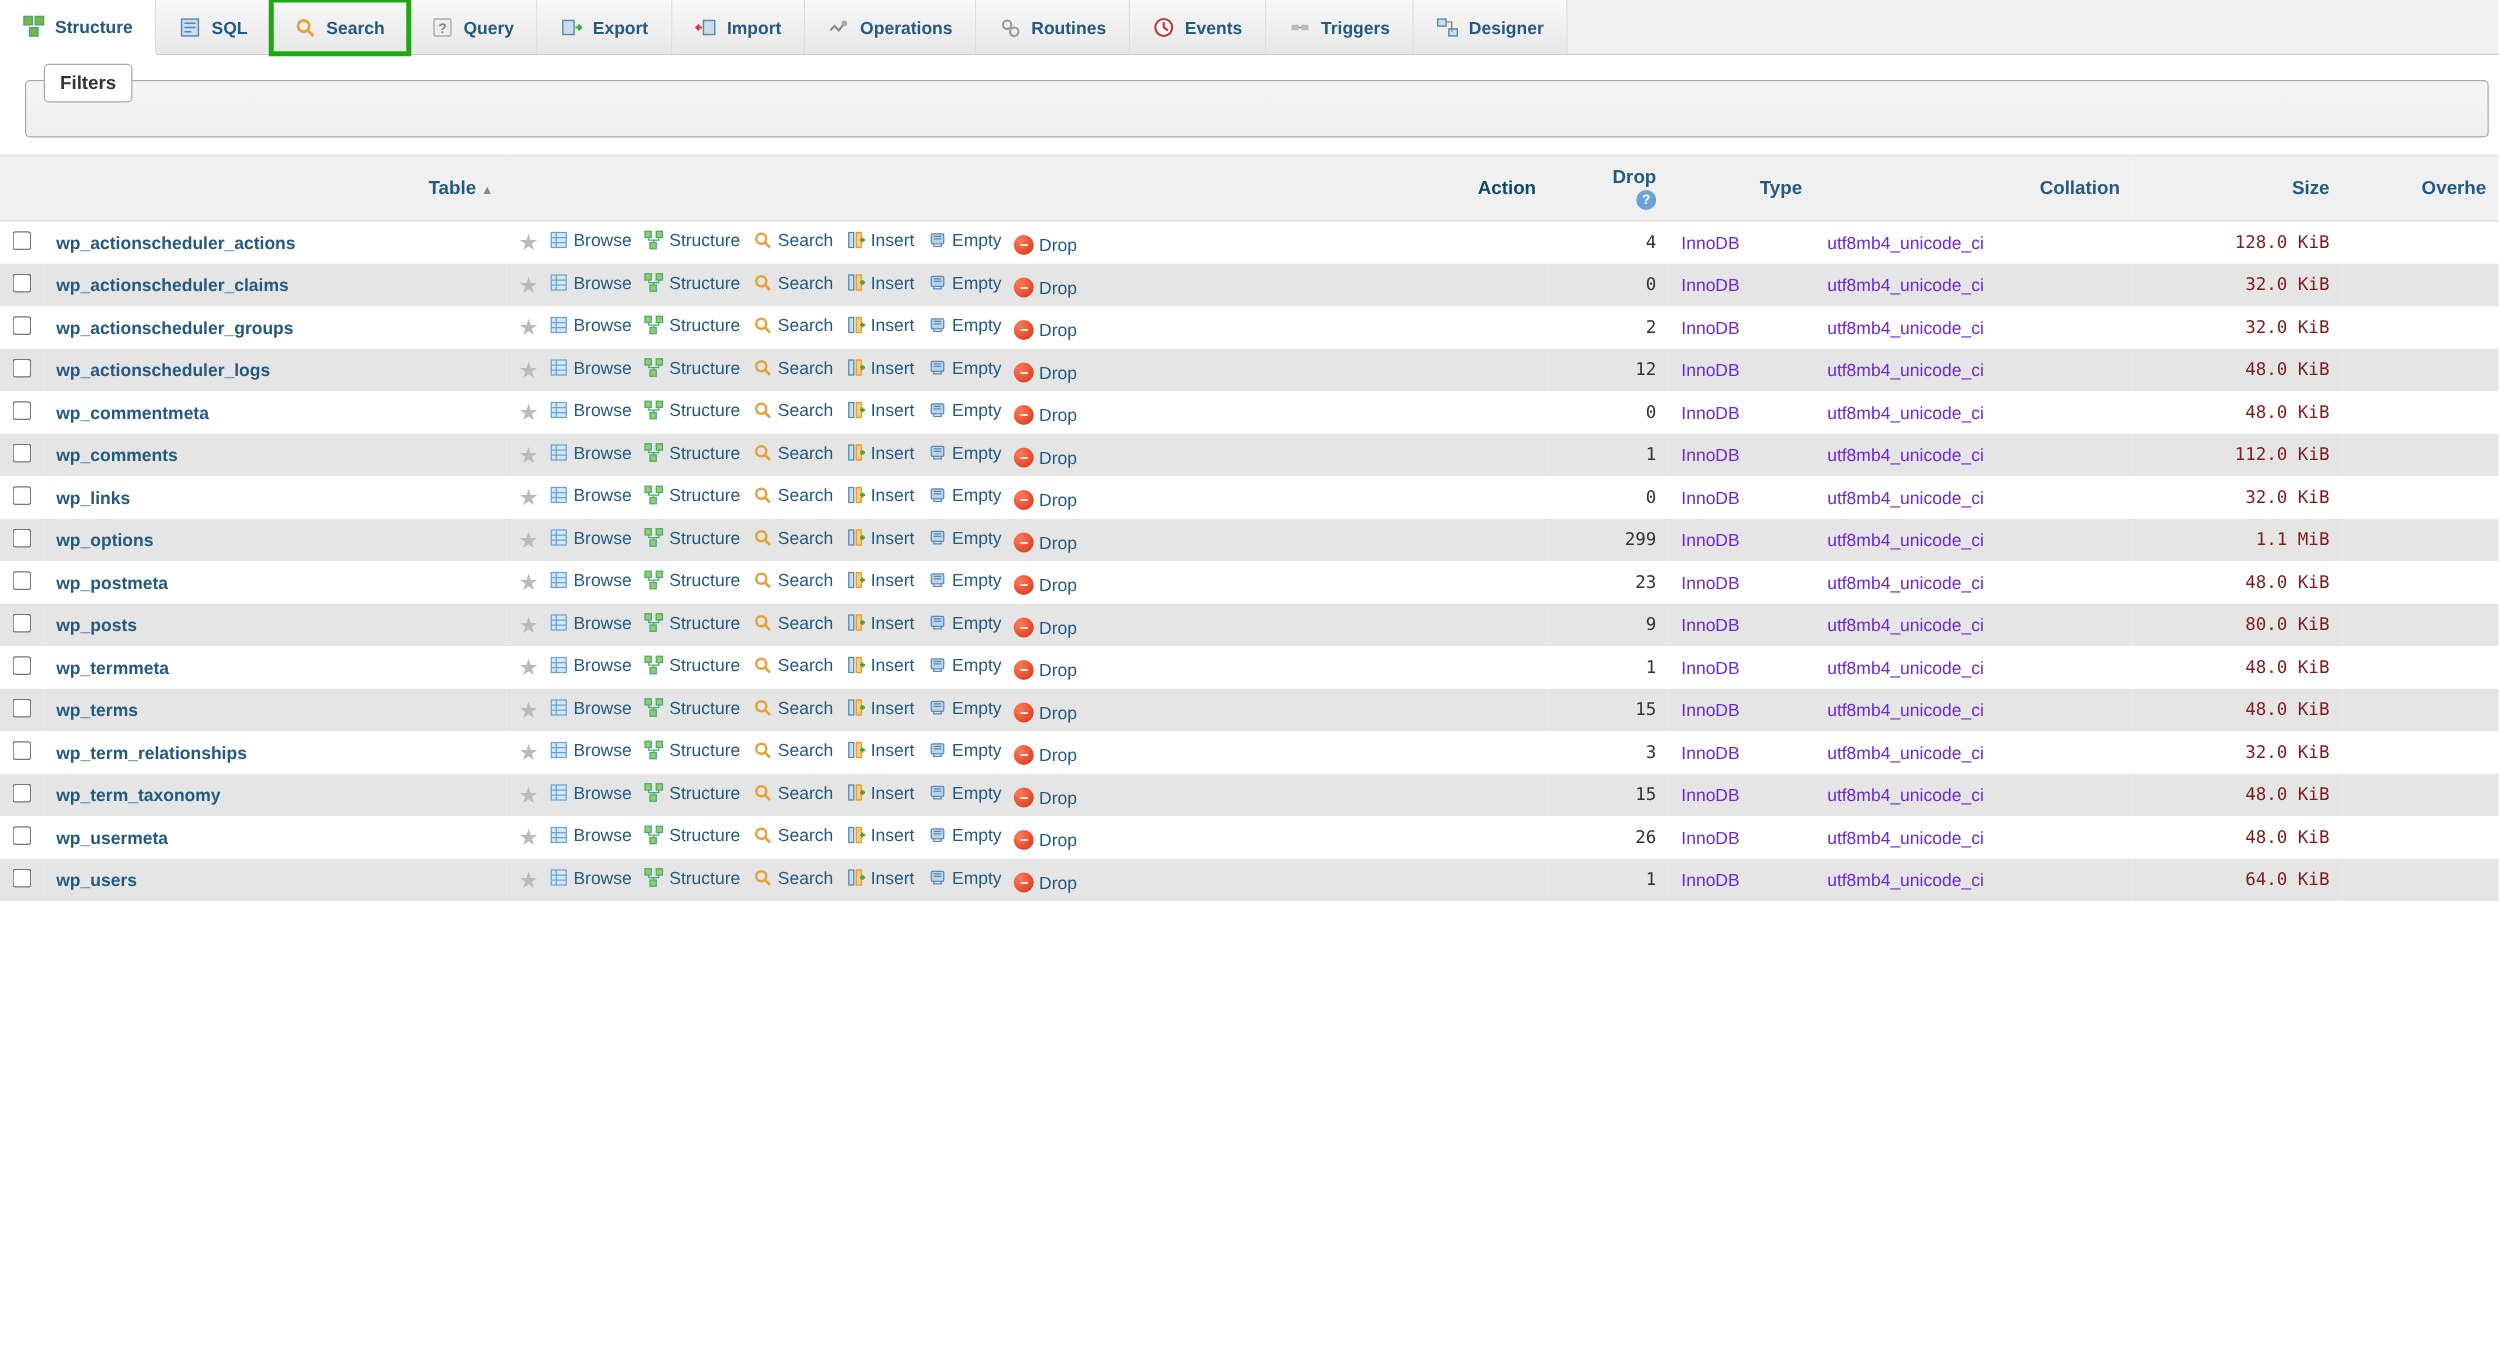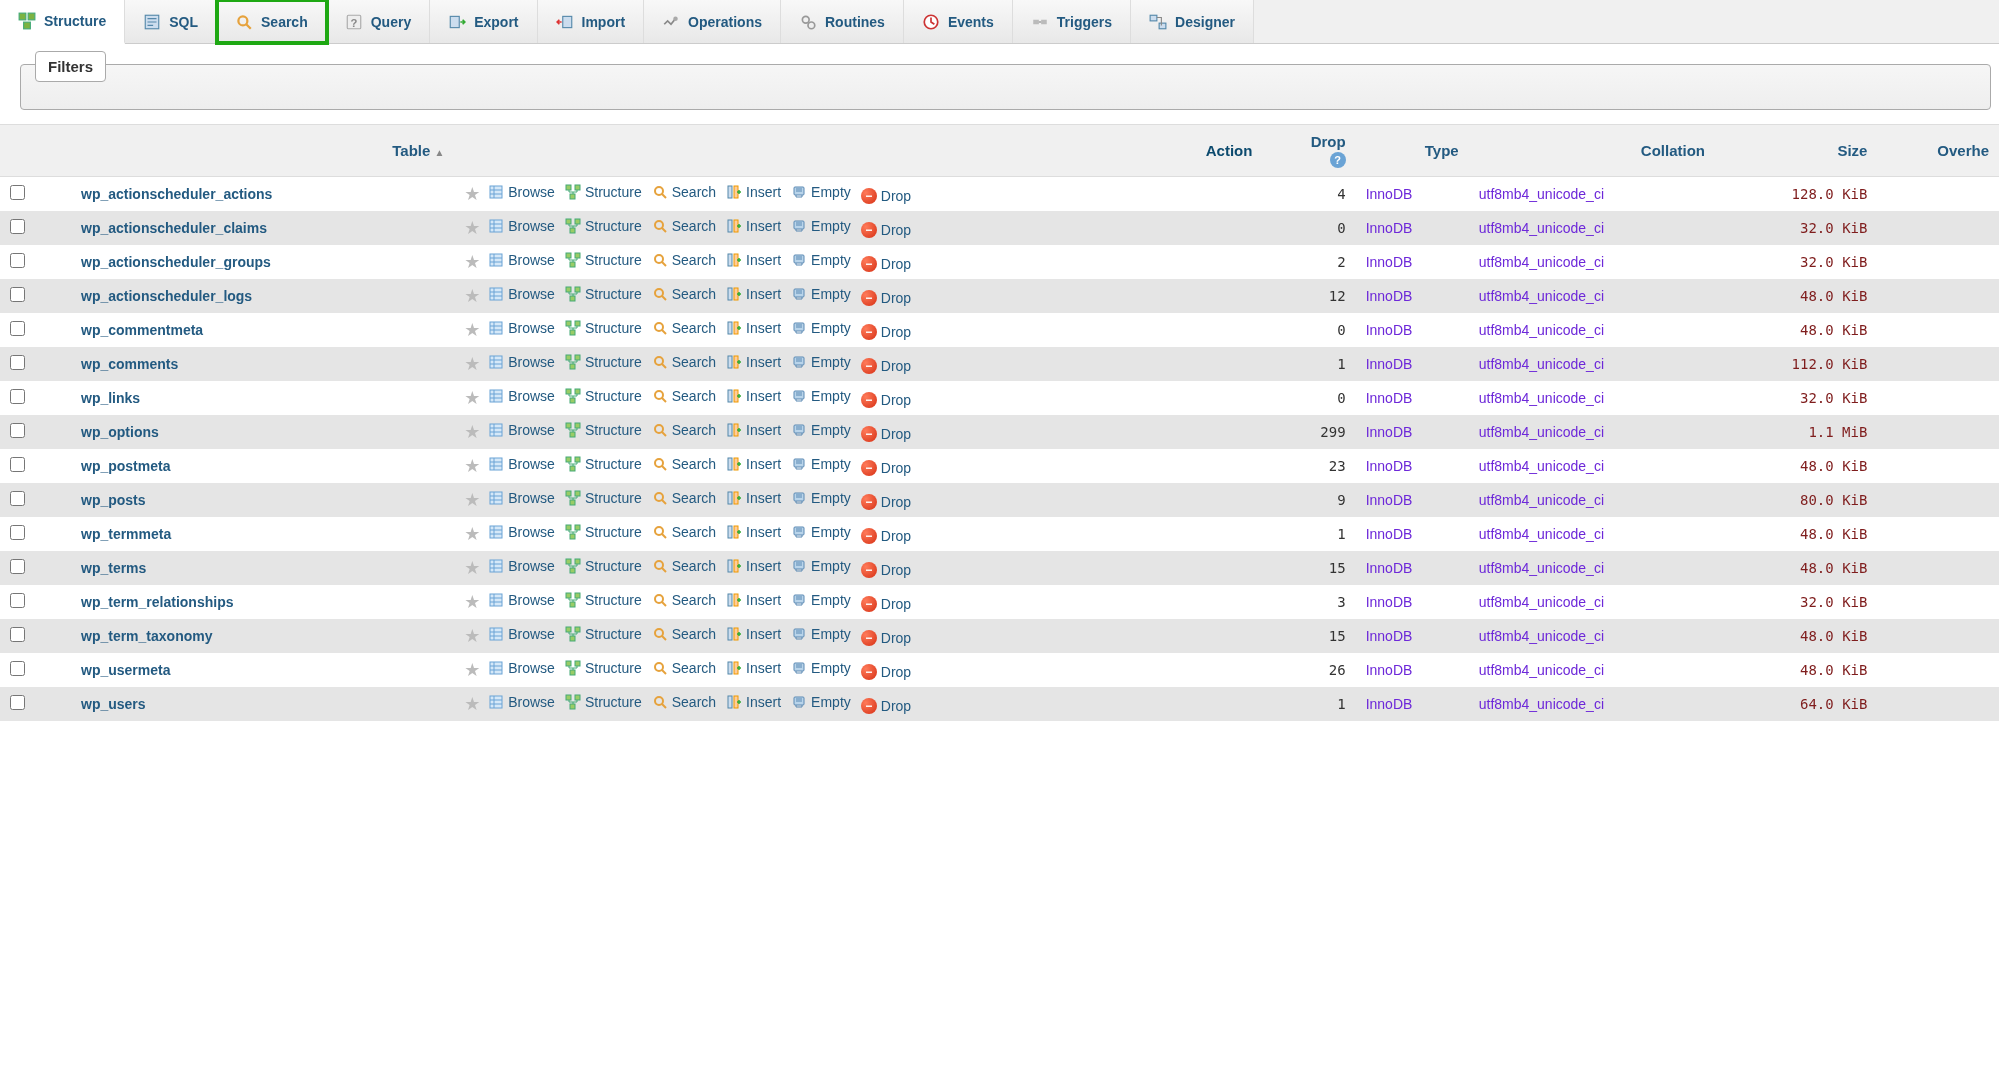--- a/index.html
+++ b/index.html
@@ -82,21 +82,21 @@
     white-space: nowrap;
   }
   table.data th.plain { color:#0c4a6e; }
   table.data td {
     padding: 6px 10px;
     vertical-align: middle;
     white-space: nowrap;
   }
   table.data tr.odd td { background: #fff; }
   table.data tr.even td { background: #e5e5e5; }
-  .table-name { color:#235a81; font-weight:bold; cursor:pointer;margin-left:36px; }
+  .table-name { color:#235a81; font-weight:bold; cursor:pointer; }
   .action-link {
     display:inline-flex; align-items:center; gap:4px;
     color:#235a81; cursor:pointer; margin-right: 10px;
   }
   .icon { width:16px; height:16px; display:inline-flex; align-items:center; justify-content:center; }
   .rows-col { text-align:right; color:#333; font-family: Menlo, Consolas, monospace; }
   .size-col { text-align:right; font-family: Menlo, Consolas, monospace; color:#7f1d1d; }
   .type-col, .coll-col { color:#6d28d9; }
   input[type="checkbox"] { width:15px; height:15px; }
   .star { color:#bbb; cursor:pointer; font-size:18px; }

